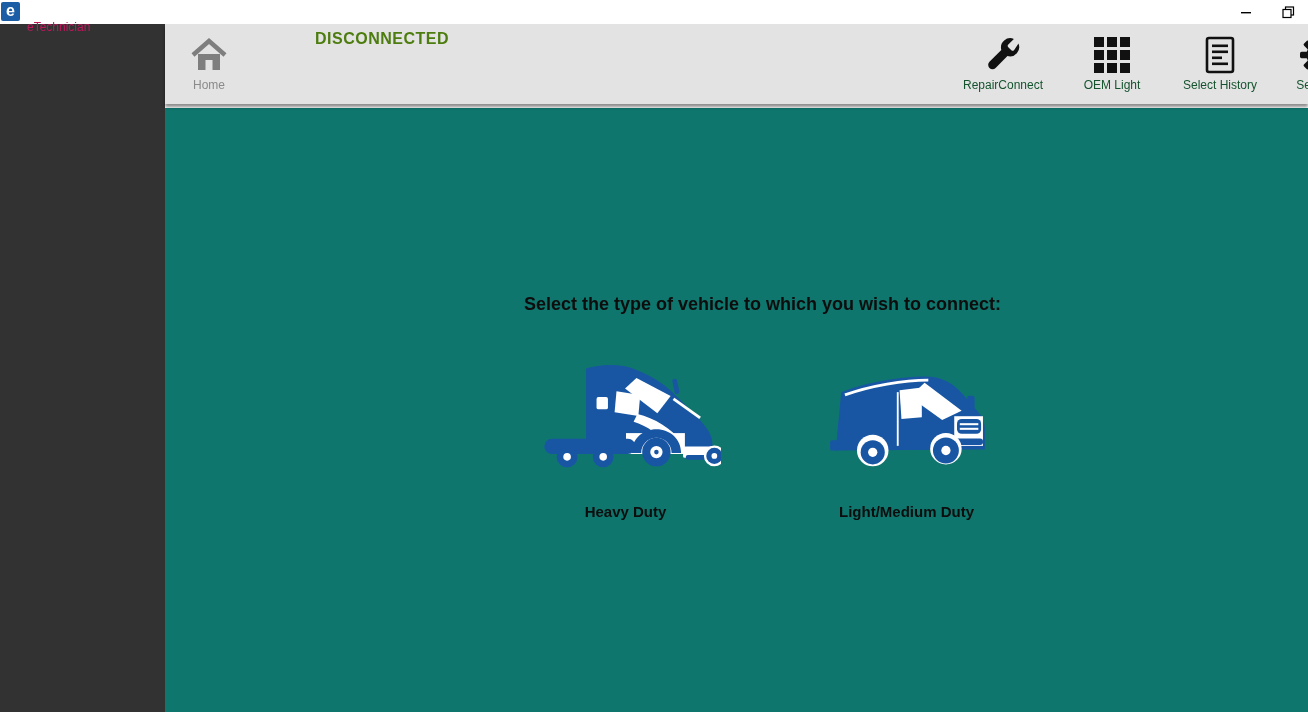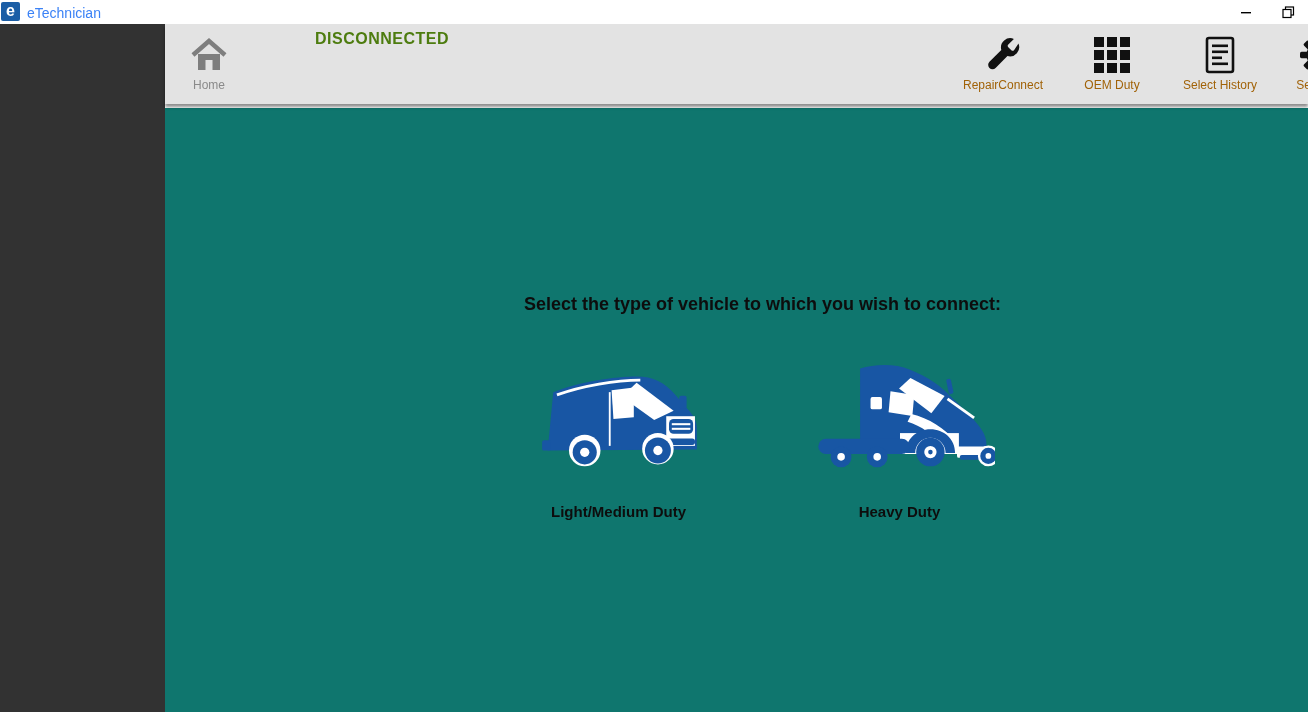--- a/index.html
+++ b/index.html
@@ -6,36 +6,36 @@
   html,body { width:1308px; height:712px; }
   body { font-family:"Liberation Sans", sans-serif; background:#fff; }
 
   .window { position:relative; width:1308px; height:712px; overflow:hidden; background:#fff; }
 
   
   .titlebar { position:absolute; top:0; left:0; width:100%; height:24px; background:#ffffff; z-index:30; }
   .app-logo { position:absolute; left:1px; top:2px; width:19px; height:19px; background:#1B5EA6;
               color:#fff; font-weight:bold; font-size:16px; line-height:18px; text-align:center;
               border-radius:2px; }
-  .titlebar .title { position:absolute; left:27px; top:5px; font-size:14px; color:#3b82f6; }
+  .titlebar .title { position:absolute; left:27px; top:20px; font-size:12px; color:#be185d; }
   .win-btn { position:absolute; top:0; width:45px; height:24px; border:none; background:transparent;
              display:flex; align-items:center; justify-content:center; cursor:default; }
   .win-btn.minimize { left:1223px; }
   .win-btn.restore  { left:1266px; }
 
   
   .sidebar { position:absolute; left:0; top:24px; width:165px; height:688px; background:#323232; }
 
   
   .toolbar { position:absolute; left:165px; top:24px; width:1143px; height:80px; background:#E3E3E3;
              box-shadow:0 3px 3px rgba(0,0,0,0.45); z-index:20; }
   .tb-item { position:absolute; top:0; height:96px; display:flex; flex-direction:column;
              align-items:center; justify-content:flex-start; padding-top:10px; cursor:pointer; }
   .tb-item .icon-box { height:42px; display:flex; align-items:center; justify-content:center; }
-  .tb-item .tb-label { font-size:12px; color:#a16207; margin-top:2px; white-space:nowrap; }
+  .tb-item .tb-label { font-size:12px; color:#14532d; margin-top:2px; white-space:nowrap; }
   .tb-home { left:14px; width:60px; }
   .tb-home .tb-label { color:#8a8a8a; }
   .tb-status { position:absolute; left:150px; top:6px; font-size:16px; font-weight:bold;
                letter-spacing:0.5px; color:#4d7c0f; white-space:nowrap; }
   .tb-repairconnect { left:788px;  width:100px; }
   .tb-oemapps       { left:897px;  width:100px; }
   .tb-vehiclehistory{ left:1005px; width:100px; }
   .tb-settings      { left:1103px; width:100px; }
 
   
@@ -105,21 +105,21 @@
               <rect x="26" y="0" width="10" height="10"></rect>
             <rect x="0" y="13" width="10" height="10"></rect>
               <rect x="13" y="13" width="10" height="10"></rect>
               <rect x="26" y="13" width="10" height="10"></rect>
             <rect x="0" y="26" width="10" height="10"></rect>
               <rect x="13" y="26" width="10" height="10"></rect>
               <rect x="26" y="26" width="10" height="10"></rect>
           </g>
         </svg>
       </div>
-      <div class="tb-label">OEM Duty</div>
+      <div class="tb-label">OEM Light</div>
     </div>
 
     <div class="tb-item tb-vehiclehistory">
       <div class="icon-box">
         <svg width="30" height="38" viewBox="0 0 30 38">
           <rect x="2" y="2" width="26" height="34" rx="2" fill="none" stroke="#111" stroke-width="2.6"></rect>
           <rect x="7" y="8.5" width="16" height="2.6" fill="#111"></rect>
           <rect x="7" y="14.5" width="16" height="2.6" fill="#111"></rect>
           <rect x="7" y="20.5" width="10" height="2.6" fill="#111"></rect>
           <rect x="7" y="26.5" width="16" height="2.6" fill="#111"></rect>
@@ -150,20 +150,64 @@
 
   </div>
 
   <div class="main">
     <div class="content">
       <div class="heading">Select the type of vehicle to which you wish to connect:</div>
 
       <div class="vehicles">
 
         <div class="vehicle">
+          <svg width="190" height="118" viewBox="0 0 200 124">
+
+            <path fill="#1856A4" d="M58,12 C74,7 96,7 110,13 C130,21 144,31 154,42
+                     C163,51 174,61 181,70 C187,77 191,84 191,92 L191,101 L58,101 Z"></path>
+
+            <polygon points="111,22 147,41 133,59 99,33" fill="#fff"></polygon>
+
+            <polygon points="90,36 115,40 113,62 88,58" fill="#fff"></polygon>
+
+            <rect x="69" y="42" width="12" height="13" rx="2" fill="#fff"></rect>
+
+            <path d="M112,60 C130,64 148,76 158,88 L146,96 C136,82 122,72 108,68 Z" fill="#fff"></path>
+
+            <path d="M150,44 L178,64" stroke="#fff" stroke-width="3" fill="none"></path>
+
+            <rect x="100" y="80" width="62" height="22" fill="#fff"></rect>
+
+            <path fill="#1856A4" d="M106,101 C106,86 118,76 132,76 C146,76 158,86 158,101 L148,101
+                     C148,92 141,85 132,85 C123,85 116,92 116,101 Z"></path>
+
+            <rect x="150" y="23" width="5" height="16" rx="2" fill="#1856A4" transform="rotate(-12 152 31)"></rect>
+
+            <rect x="14" y="86" width="96" height="16" rx="8" fill="#1856A4"></rect>
+
+            <circle cx="38" cy="105" r="11" fill="#1856A4"></circle>
+              <circle cx="38" cy="105" r="4" fill="#fff"></circle>
+            <circle cx="76" cy="105" r="11" fill="#1856A4"></circle>
+              <circle cx="76" cy="105" r="4" fill="#fff"></circle>
+
+            <circle cx="132" cy="100" r="15" fill="#1856A4"></circle>
+            <circle cx="132" cy="100" r="6.5" fill="#fff"></circle>
+            <circle cx="132" cy="100" r="2.4" fill="#1856A4"></circle>
+
+            <rect x="160" y="94" width="38" height="12" rx="2" fill="#fff"></rect>
+            <rect x="163" y="103" width="33" height="5" rx="2" fill="#1856A4"></rect>
+
+            <circle cx="193" cy="104" r="11" fill="#fff"></circle>
+            <circle cx="193" cy="104" r="8.5" fill="#1856A4"></circle>
+            <circle cx="193" cy="104" r="3" fill="#fff"></circle>
+          </svg>
+          <div class="vehicle-label">Heavy Duty</div>
+        </div>
+
+        <div class="vehicle">
           <svg width="176" height="112" viewBox="0 0 190 118">
 
             <path fill="#1856A4" d="M24,30 C50,19 92,13 114,13 C132,13 144,19 156,33 L168,47
                      C175,54 179,61 179,69 L179,92 L18,93 Z"></path>
 
             <path d="M28,33 C55,23 92,17 118,17" stroke="#fff" stroke-width="3" fill="none"></path>
 
             <polygon points="114,20 154,50 133,60 98,35" fill="#fff"></polygon>
 
             <polygon points="87,28 111,25 111,57 89,59" fill="#fff"></polygon>
@@ -186,61 +230,17 @@
             <circle cx="137" cy="91" r="17" fill="#fff"></circle>
 
             <circle cx="58" cy="95" r="13" fill="#1856A4"></circle>
               <circle cx="58" cy="95" r="5" fill="#fff"></circle>
             <circle cx="137" cy="93" r="14" fill="#1856A4"></circle>
               <circle cx="137" cy="93" r="5" fill="#fff"></circle>
           </svg>
           <div class="vehicle-label">Light/Medium Duty</div>
         </div>
 
-        <div class="vehicle">
-          <svg width="190" height="118" viewBox="0 0 200 124">
-
-            <path fill="#1856A4" d="M58,12 C74,7 96,7 110,13 C130,21 144,31 154,42
-                     C163,51 174,61 181,70 C187,77 191,84 191,92 L191,101 L58,101 Z"></path>
-
-            <polygon points="111,22 147,41 133,59 99,33" fill="#fff"></polygon>
-
-            <polygon points="90,36 115,40 113,62 88,58" fill="#fff"></polygon>
-
-            <rect x="69" y="42" width="12" height="13" rx="2" fill="#fff"></rect>
-
-            <path d="M112,60 C130,64 148,76 158,88 L146,96 C136,82 122,72 108,68 Z" fill="#fff"></path>
-
-            <path d="M150,44 L178,64" stroke="#fff" stroke-width="3" fill="none"></path>
-
-            <rect x="100" y="80" width="62" height="22" fill="#fff"></rect>
-
-            <path fill="#1856A4" d="M106,101 C106,86 118,76 132,76 C146,76 158,86 158,101 L148,101
-                     C148,92 141,85 132,85 C123,85 116,92 116,101 Z"></path>
-
-            <rect x="150" y="23" width="5" height="16" rx="2" fill="#1856A4" transform="rotate(-12 152 31)"></rect>
-
-            <rect x="14" y="86" width="96" height="16" rx="8" fill="#1856A4"></rect>
-
-            <circle cx="38" cy="105" r="11" fill="#1856A4"></circle>
-              <circle cx="38" cy="105" r="4" fill="#fff"></circle>
-            <circle cx="76" cy="105" r="11" fill="#1856A4"></circle>
-              <circle cx="76" cy="105" r="4" fill="#fff"></circle>
-
-            <circle cx="132" cy="100" r="15" fill="#1856A4"></circle>
-            <circle cx="132" cy="100" r="6.5" fill="#fff"></circle>
-            <circle cx="132" cy="100" r="2.4" fill="#1856A4"></circle>
-
-            <rect x="160" y="94" width="38" height="12" rx="2" fill="#fff"></rect>
-            <rect x="163" y="103" width="33" height="5" rx="2" fill="#1856A4"></rect>
-
-            <circle cx="193" cy="104" r="11" fill="#fff"></circle>
-            <circle cx="193" cy="104" r="8.5" fill="#1856A4"></circle>
-            <circle cx="193" cy="104" r="3" fill="#fff"></circle>
-          </svg>
-          <div class="vehicle-label">Heavy Duty</div>
-        </div>
-
       </div>
     </div>
   </div>
 
 </div>
 
 </body></html>

